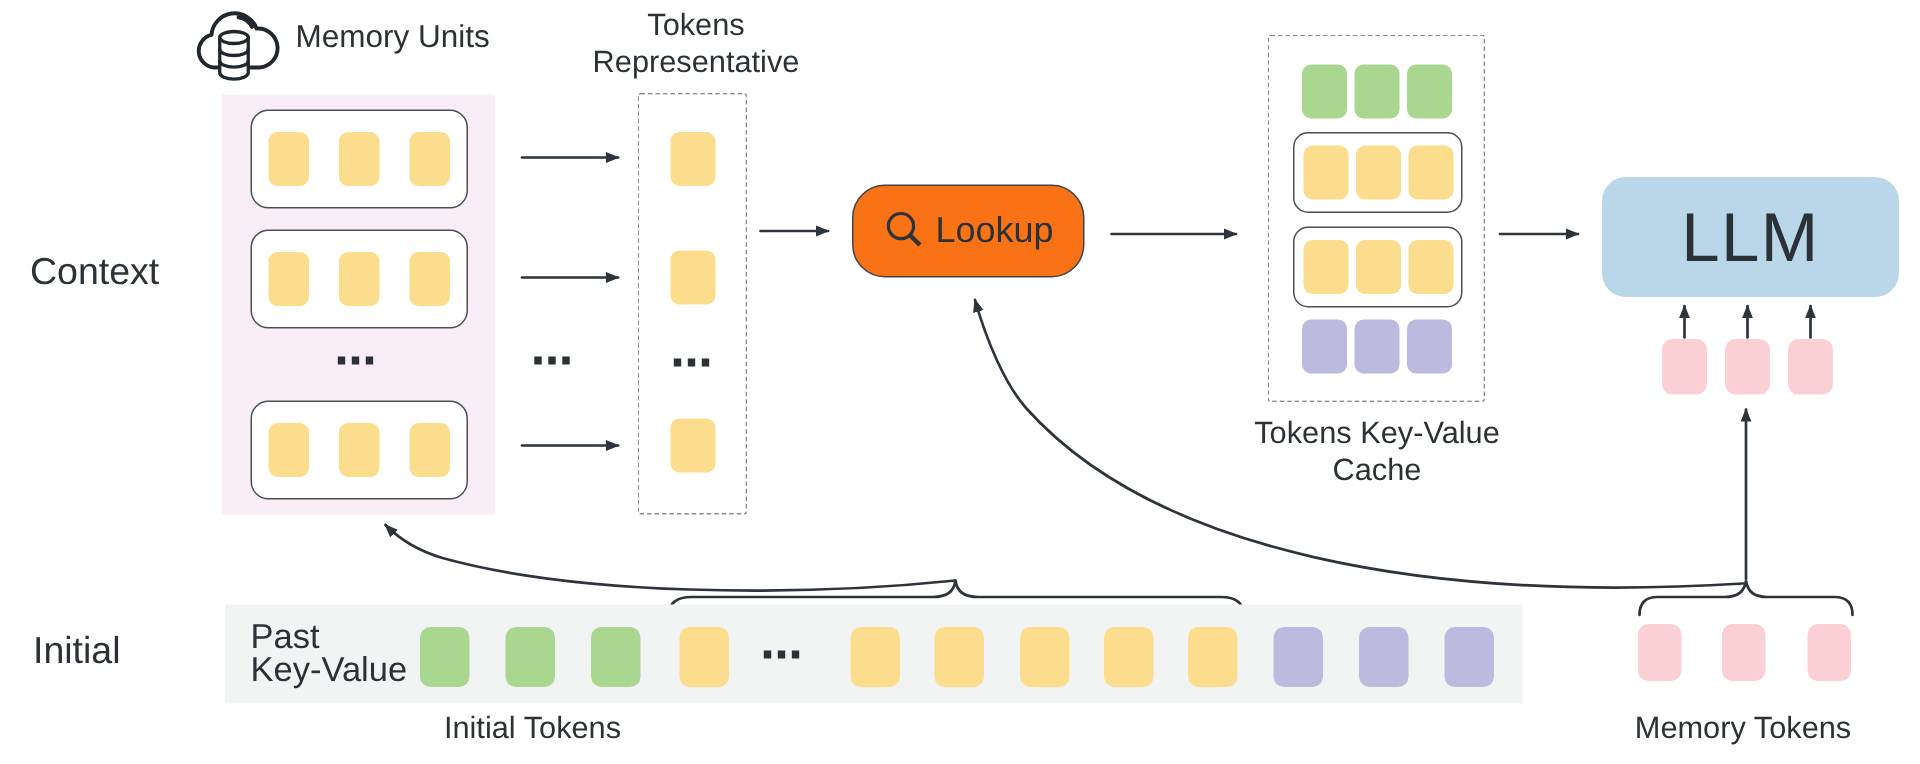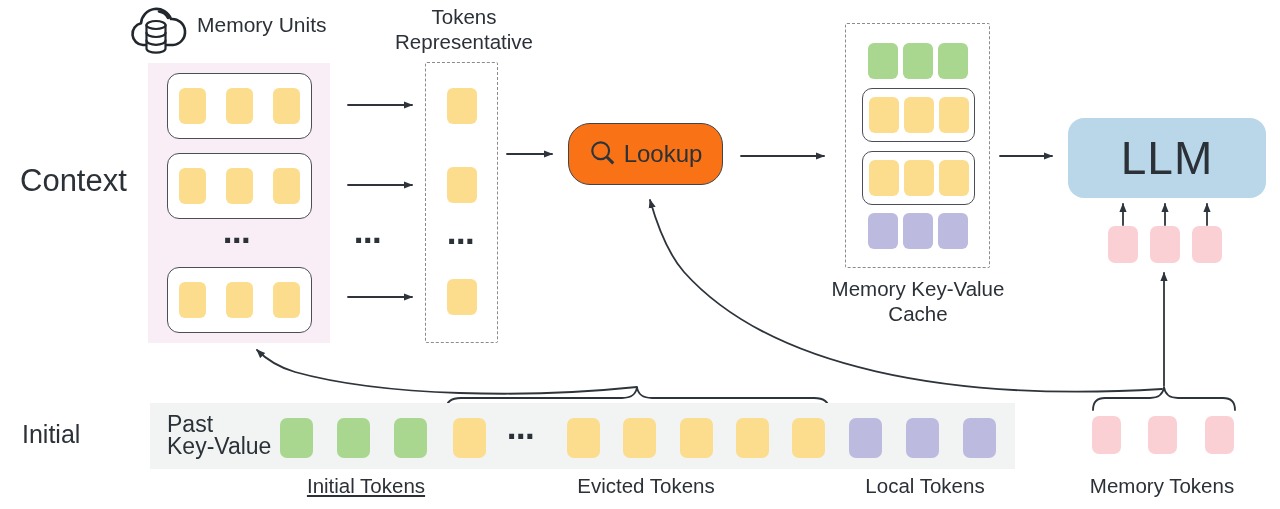--- a/index.html
+++ b/index.html
@@ -42,21 +42,21 @@
   .llm-box{left:1068px;top:118px;width:198px;height:80px;background:#B9D7E9;border-radius:16px;
     display:flex;align-items:center;justify-content:center;}
   .llm-box .txt{font-size:46px;letter-spacing:1px;color:#2b3137;}
   .llm-tok{width:30px;height:37px;border-radius:7px;}
   
   .strip{left:150px;top:403px;width:865px;height:66px;background:#F1F4F3;}
   .strip .tok{width:33px;height:40px;top:15px;border-radius:7px;}
   .cur-tok{width:29px;height:38px;border-radius:7px;}
   
   .title-sm{font-size:20.5px;line-height:25px;color:#2b3137;}
-  .context-label{left:20px;top:164px;font-size:31px;line-height:34px;}
+  .context-label{left:20px;top:164px;font-size:25px;line-height:34px;}
   .inputs-label{left:22px;top:420px;font-size:25px;}
   .memory-units-label{left:197px;top:13px;font-size:21px;}
   .rep-label{left:464px;top:4px;transform:translateX(-50%);text-align:center;}
   .cache-label{left:918px;top:276px;transform:translateX(-50%);text-align:center;}
   .pastkv-label{position:absolute;left:17px;top:10px;font-size:23px;line-height:22px;}
   .group-label{position:absolute;top:474px;transform:translateX(-50%);font-size:20.5px;white-space:nowrap;}
 </style>
 </head>
 <body>
 
@@ -171,21 +171,21 @@
       <div class="tok yellow"></div>
       <div class="tok yellow"></div>
     </div>
     <div class="bare-row" style="top:189px;">
       <div class="tok purple"></div>
       <div class="tok purple"></div>
       <div class="tok purple"></div>
     </div>
   </div>
   <div class="abs cache-label title-sm">
-    <div>Memory Key-Value</div>
+    <div>Tokens Key-Value</div>
     <div>Cache</div>
   </div>
 
   <div class="abs llm-box">
     <span class="txt">LLM</span>
   </div>
   <div class="tok pink llm-tok" style="left:1108px;top:226px;"></div>
   <div class="tok pink llm-tok" style="left:1150px;top:226px;"></div>
   <div class="tok pink llm-tok" style="left:1192px;top:226px;"></div>
 
@@ -208,18 +208,16 @@
     <div class="tok purple" style="left:699px;"></div>
     <div class="tok purple" style="left:756px;"></div>
     <div class="tok purple" style="left:813px;"></div>
   </div>
   <div class="dots" style="left:522px;top:437px;">⋯</div>
 
   <div class="tok pink cur-tok" style="left:1092px;top:416px;"></div>
   <div class="tok pink cur-tok" style="left:1148px;top:416px;"></div>
   <div class="tok pink cur-tok" style="left:1205px;top:416px;"></div>
 
-  <div class="group-label" style="left:366px;text-decoration:underline;">Initial Tokens</div>
-  <div class="group-label" style="left:646px;">Evicted Tokens</div>
-  <div class="group-label" style="left:925px;">Local Tokens</div>
+  <div class="group-label" style="left:355px;">Initial Tokens</div>
   <div class="group-label" style="left:1162px;">Memory Tokens</div>
 
 </div>
 
 </body></html>

